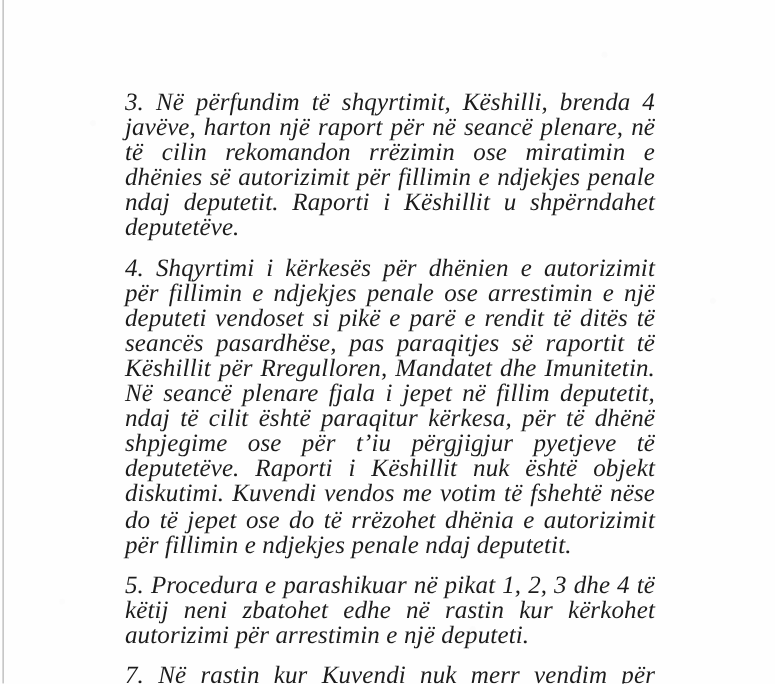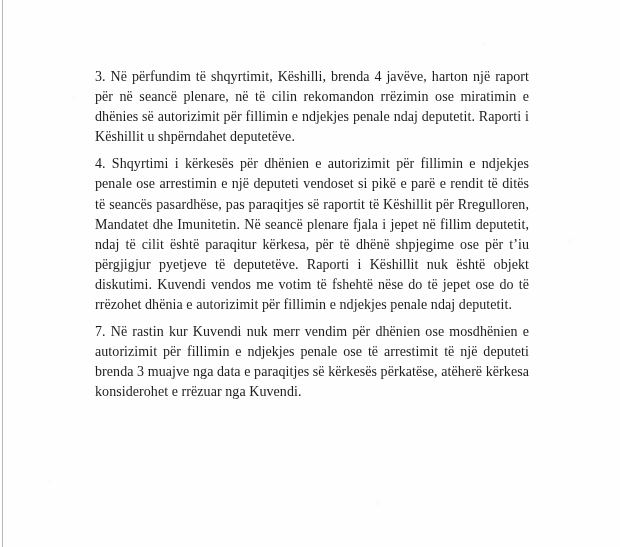--- a/index.html
+++ b/index.html
@@ -53,42 +53,44 @@
 
   
   .text-column {
     position: absolute;
     left: 88px;
     top: 60px;
     width: 448px;
   }
 
   .paragraph {
-    margin: 7px;
+    margin: 12px;
     text-align: justify;
     text-justify: inter-word;
-    font-size: 14px;
+    font-size: 20px;
     line-height: 20.1px;
     color: #1c1c1c;
     letter-spacing: 0.005em;
+    font-style: italic;
     -webkit-font-smoothing: antialiased;
   }
 
   
   .paragraph:last-child {
     margin-bottom: 0;
   }
 </style>
 </head>
 <body>
 
 <div class="page">
 
   <div class="scan-edge-left"></div>
   <div class="scan-noise"></div>
 
   <div class="text-column">
     <p class="paragraph">3. Në përfundim të shqyrtimit, Këshilli, brenda 4 javëve, harton një raport për në seancë plenare, në të cilin rekomandon rrëzimin ose miratimin e dhënies së autorizimit për fillimin e ndjekjes penale ndaj deputetit. Raporti i Këshillit u shpërndahet deputetëve.</p>
     <p class="paragraph">4. Shqyrtimi i kërkesës për dhënien e autorizimit për fillimin e ndjekjes penale ose arrestimin e një deputeti vendoset si pikë e parë e rendit të ditës të seancës pasardhëse, pas paraqitjes së raportit të Këshillit për Rregulloren, Mandatet dhe Imunitetin. Në seancë plenare fjala i jepet në fillim deputetit, ndaj të cilit është paraqitur kërkesa, për të dhënë shpjegime ose për t’iu përgjigjur pyetjeve të deputetëve. Raporti i Këshillit nuk është objekt diskutimi. Kuvendi vendos me votim të fshehtë nëse do të jepet ose do të rrëzohet dhënia e autorizimit për fillimin e ndjekjes penale ndaj deputetit.</p>
+    <p class="paragraph">5. Procedura e parashikuar në pikat 1, 2, 3 dhe 4 të këtij neni zbatohet edhe në rastin kur kërkohet autorizimi për arrestimin e një deputeti.</p>
     <p class="paragraph">7. Në rastin kur Kuvendi nuk merr vendim për dhënien ose mosdhënien e autorizimit për fillimin e ndjekjes penale ose të arrestimit të një deputeti brenda 3 muajve nga data e paraqitjes së kërkesës përkatëse, atëherë kërkesa konsiderohet e rrëzuar nga Kuvendi.</p>
   </div>
 
 </div>
 
 </body></html>

